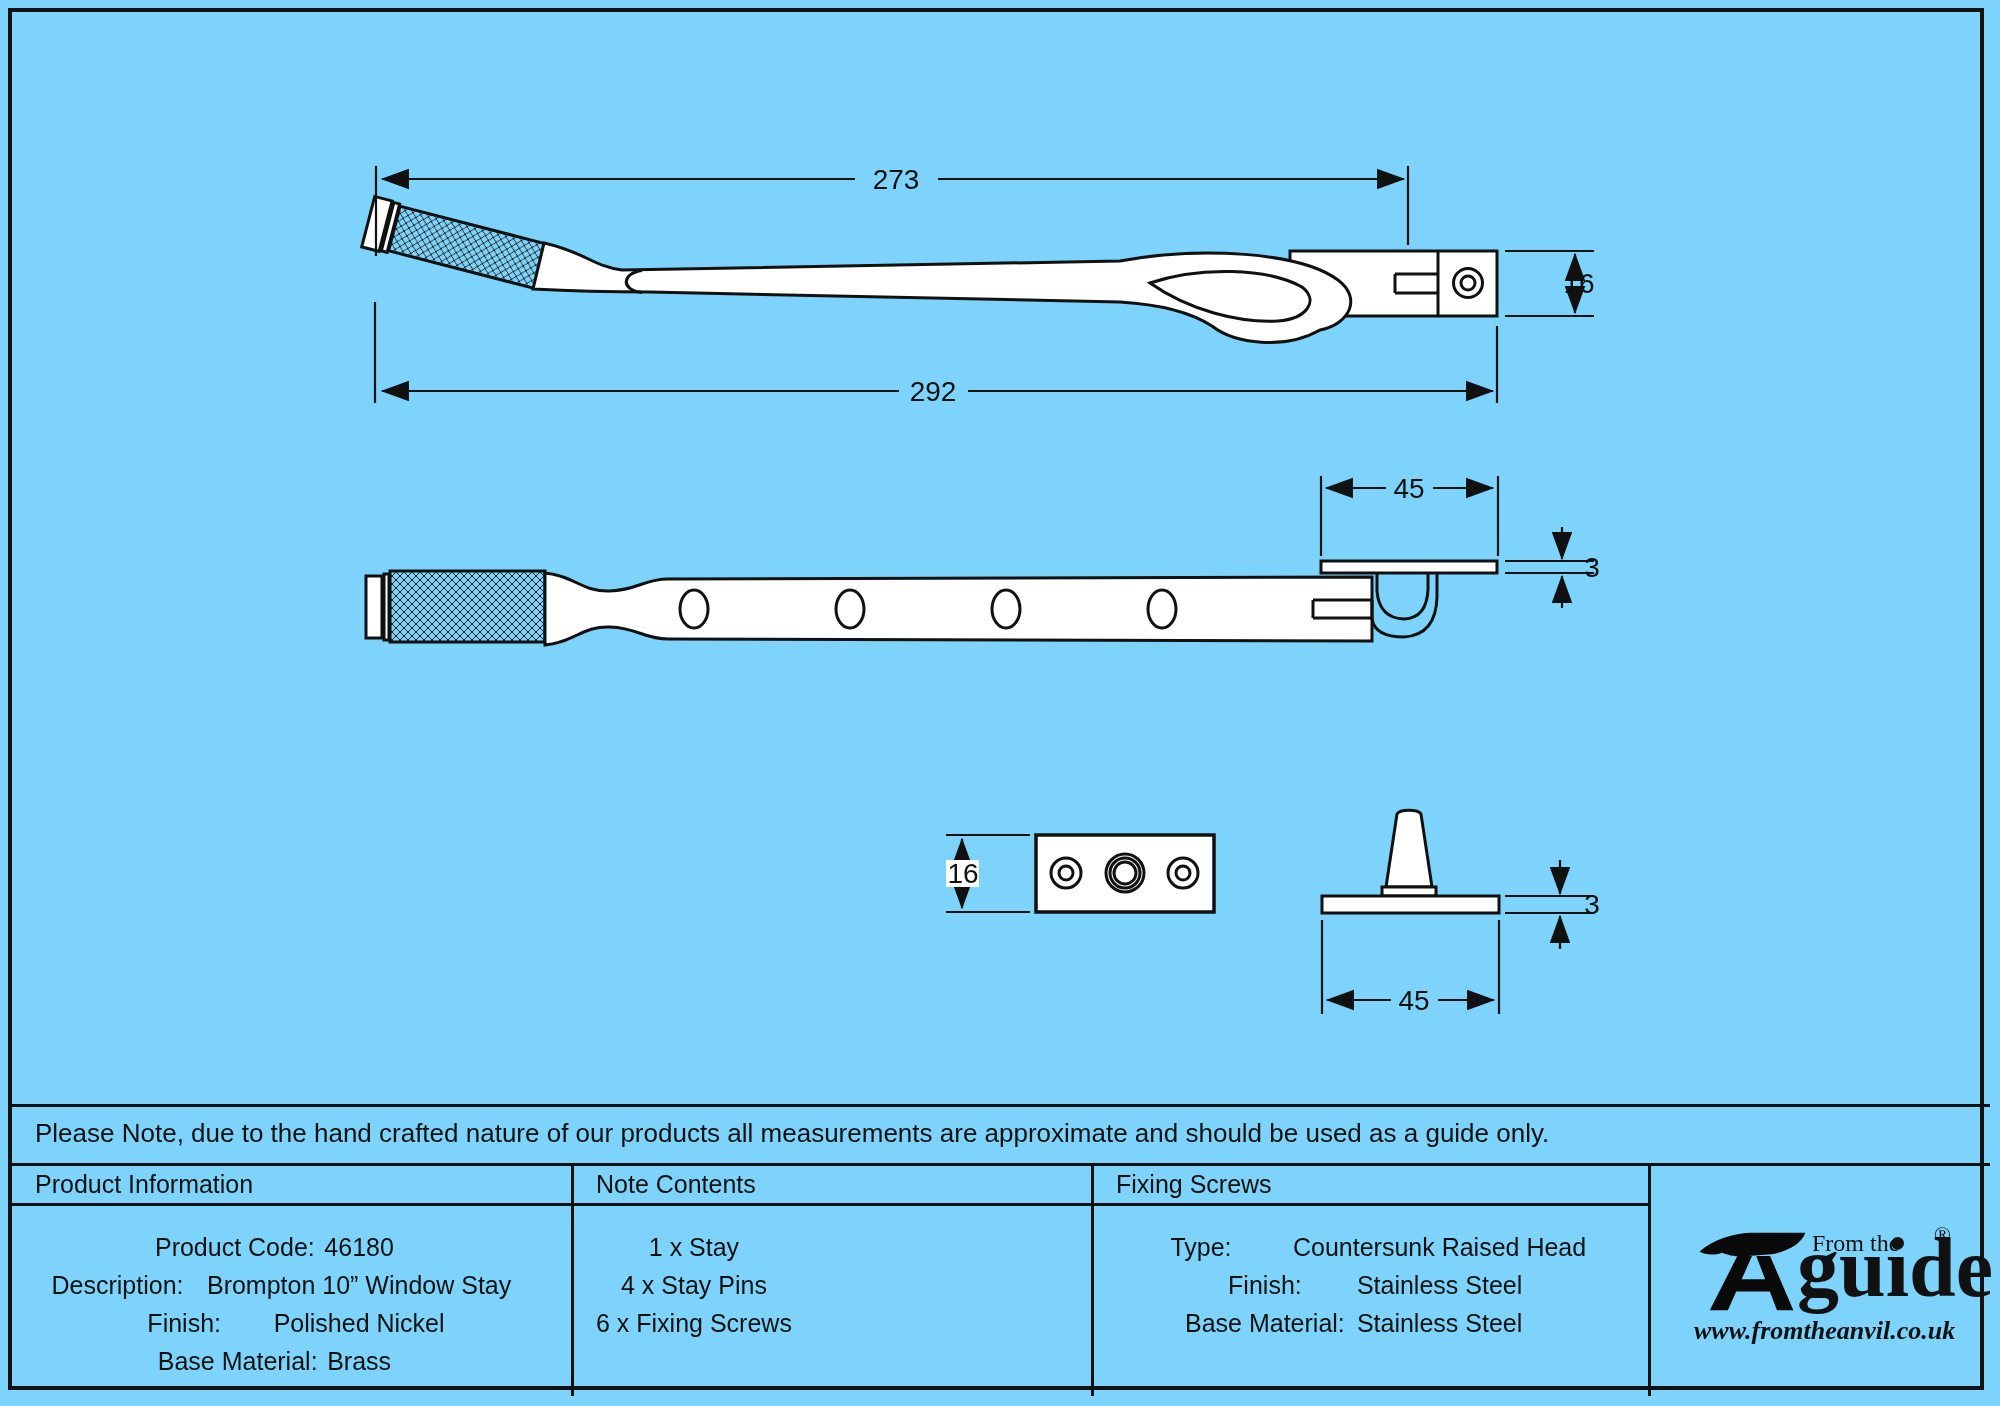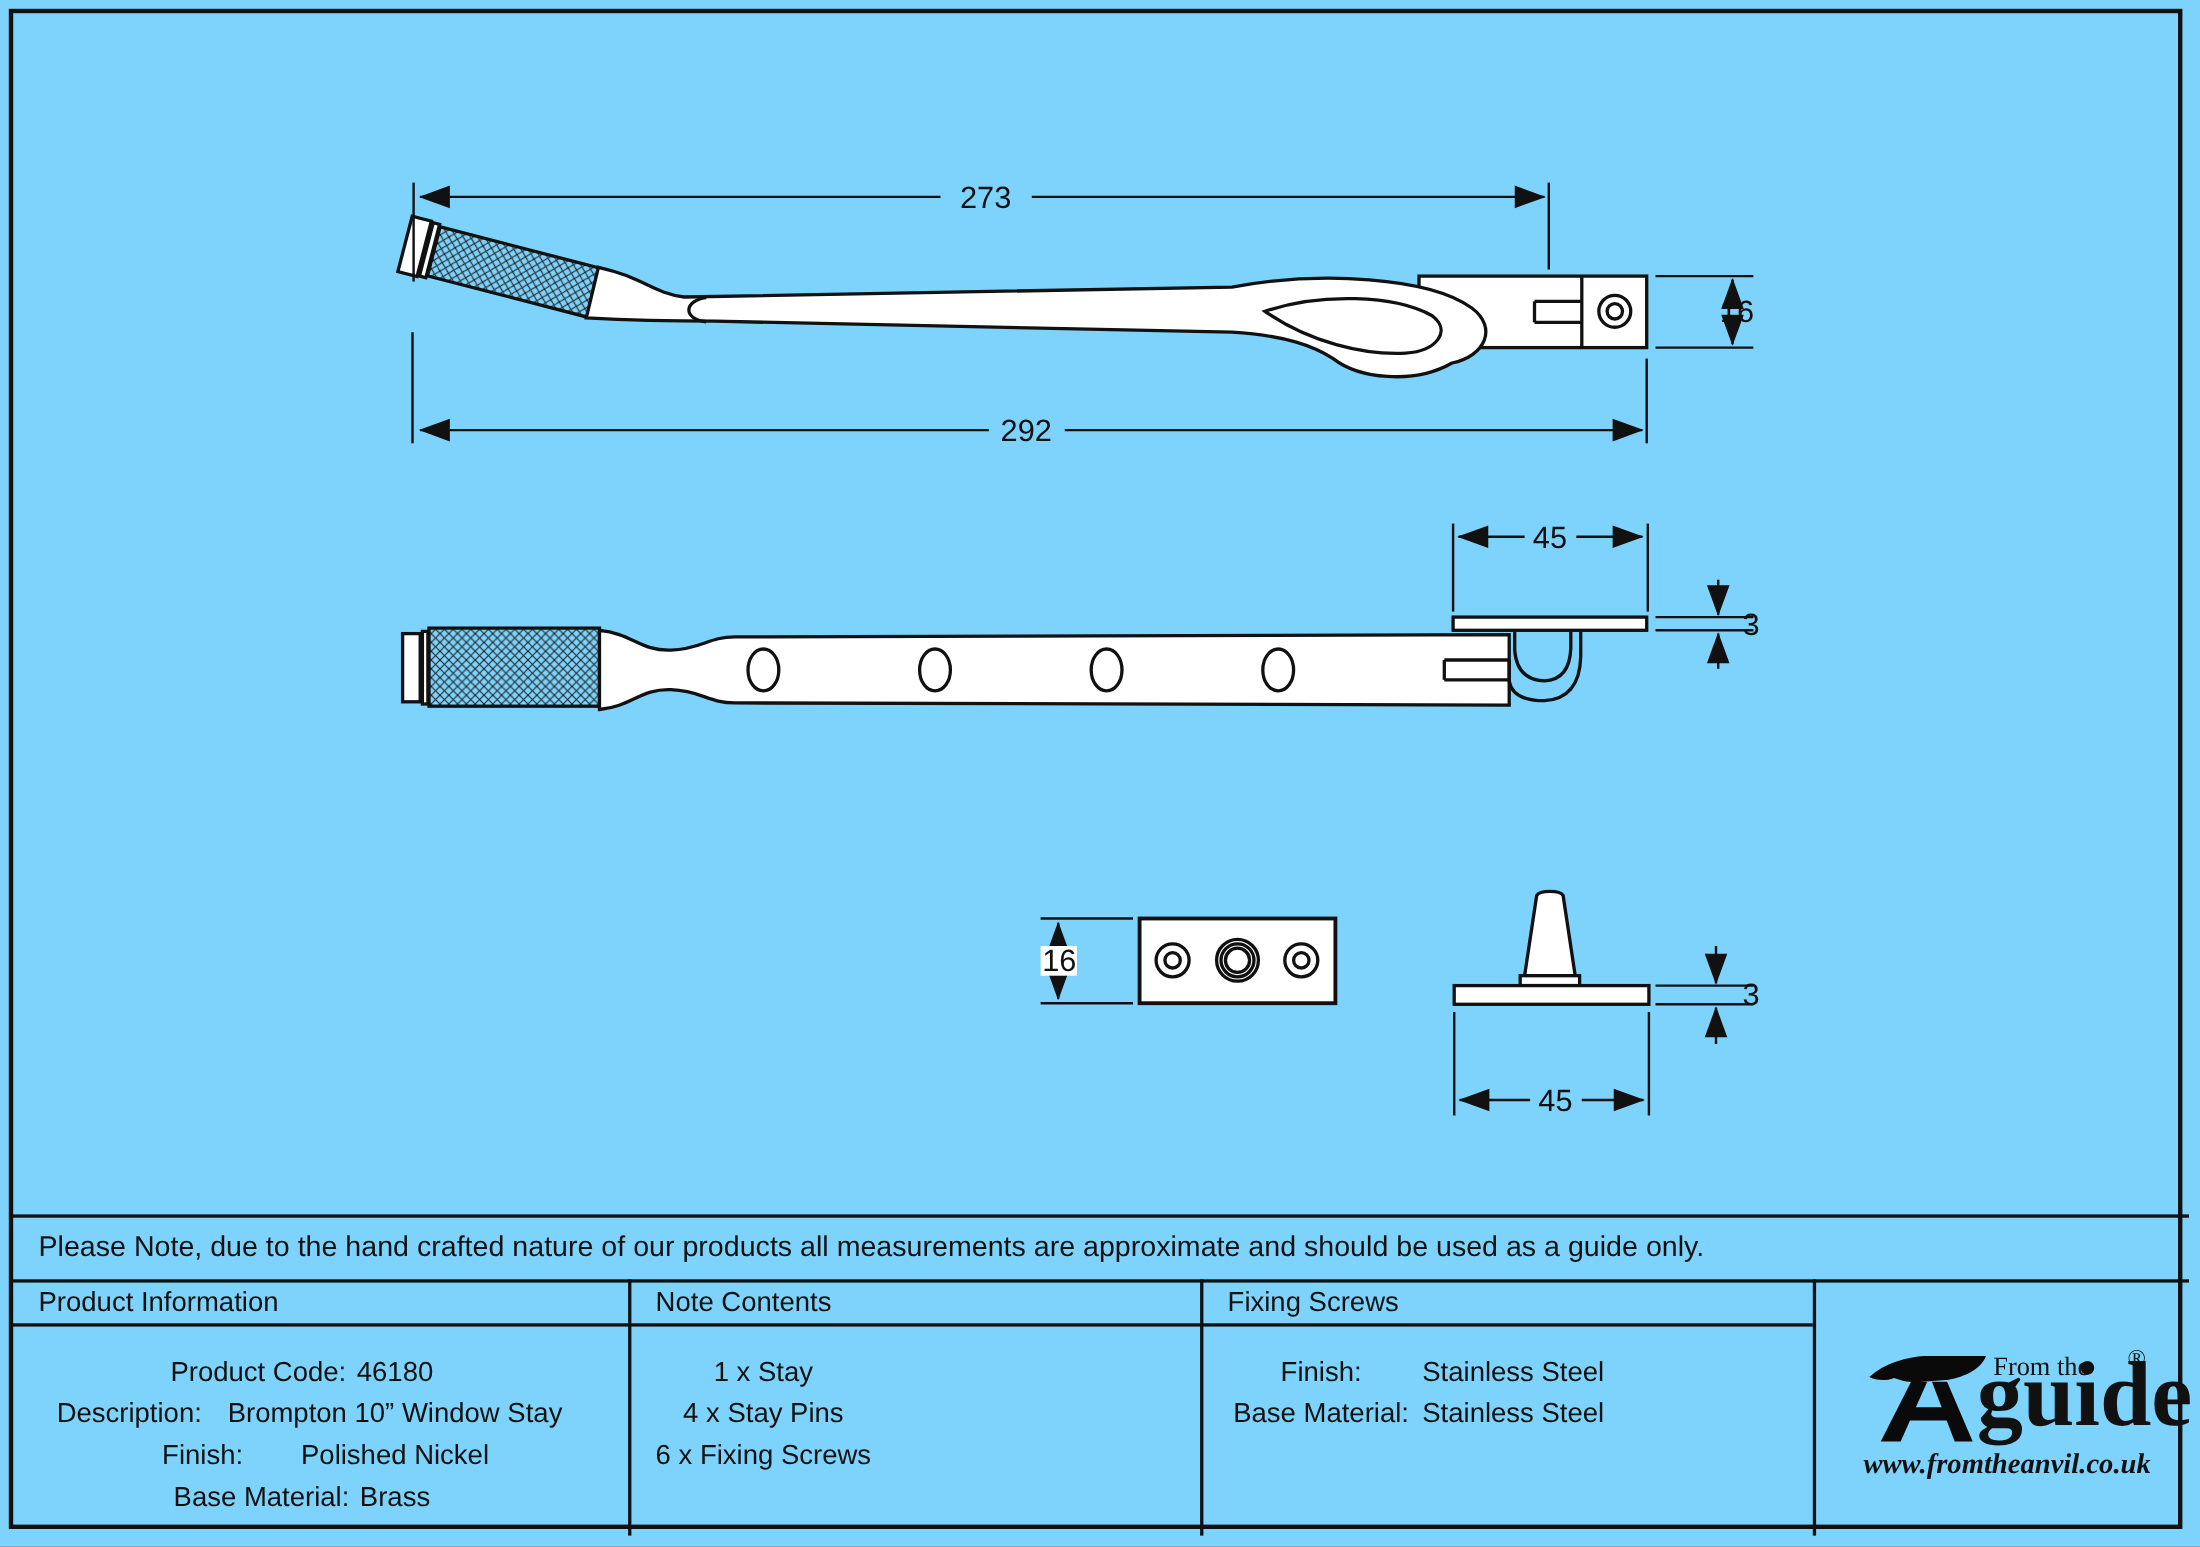--- a/index.html
+++ b/index.html
@@ -233,20 +233,24 @@
   </div>
 
   <div class="rows" style="left:596px;top:1228px;">
     <div class="row-line">1 x Stay</div>
     <div class="row-line">4 x Stay Pins</div>
     <div class="row-line">6 x Fixing Screws</div>
   </div>
 
   <div class="rows" style="left:1116px;top:1228px;">
     <div class="row-line">
+      <span class="lbl" style="width:170px;">Type:</span>
+      <span class="val">Countersunk Raised Head</span>
+    </div>
+    <div class="row-line">
       <span class="lbl" style="width:170px;">Finish:</span>
       <span class="val">Stainless Steel</span>
     </div>
     <div class="row-line">
       <span class="lbl" style="width:170px;">Base Material:</span>
       <span class="val">Stainless Steel</span>
     </div>
   </div>
 
   <div>

